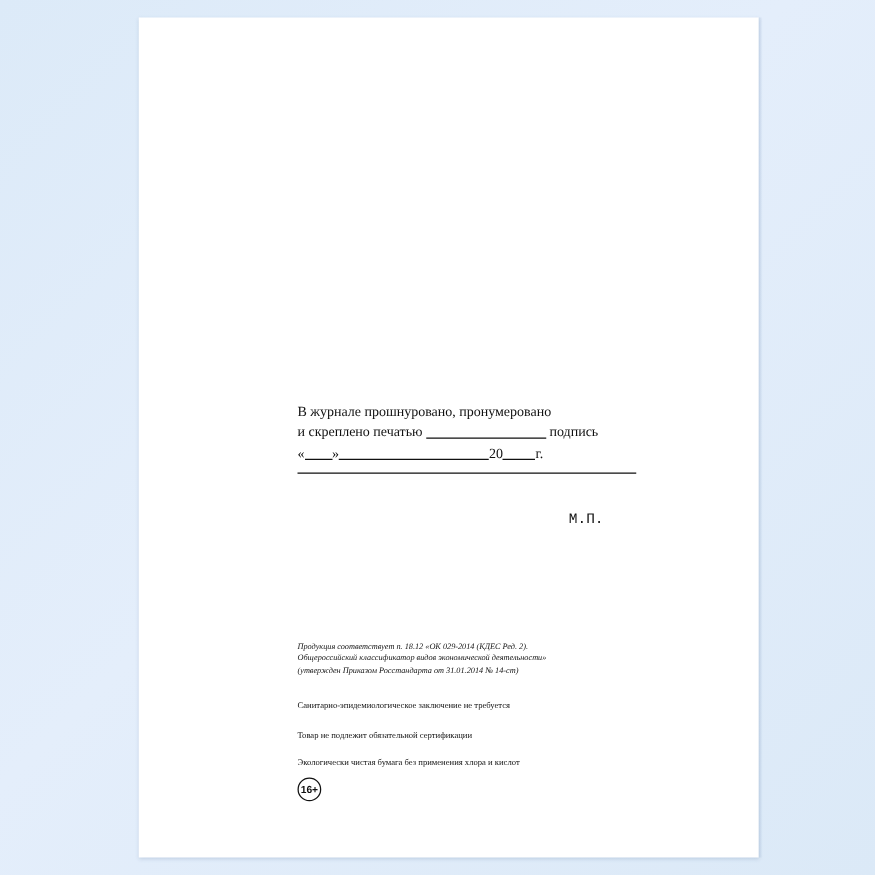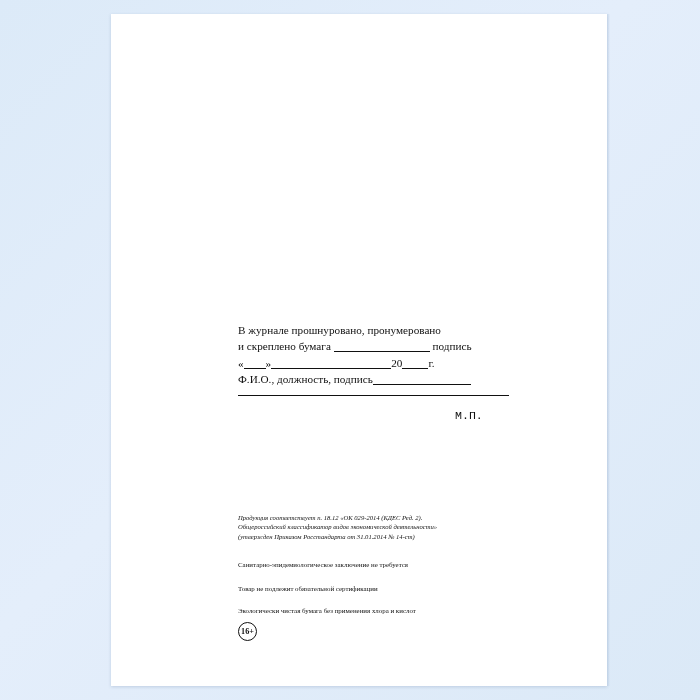--- a/index.html
+++ b/index.html
@@ -105,21 +105,21 @@
   .age-circle {
     width: 19px;
     height: 19px;
     border-radius: 50%;
     border: 1.4px solid #111;
     display: flex;
     align-items: center;
     justify-content: center;
     font-size: 8.2px;
     font-weight: bold;
-    font-family: Liberation Serif, serif;
+    font-family: Liberation Sans, sans-serif;
     color: #111;
     box-sizing: border-box;
   }
   .age-text {
     font-size: 7.4px;
     line-height: 9.6px;
     color: #111;
   }
   .age-text .t1 { font-style: normal; }
   .age-text .t2 { font-style: italic; font-size: 6.2px; }
@@ -127,29 +127,26 @@
 </head>
 <body>
 
 <div id="stage">
 
   <div id="page">
 
     <div class="block-seal">
       <div class="ln">В журнале прошнуровано, пронумеровано</div>
       <div class="ln">
-        <span>и скреплено бумага</span>
+        <span>и скреплено печатью</span>
         <span class="ul ul-w1"></span>
         <span>подпись</span>
       </div>
       <div class="ln">
         <span>«</span><span class="ul ul-w3"></span><span>»</span><span class="ul ul-w4"></span><span>20</span><span class="ul ul-w5"></span><span>г.</span>
-      </div>
-      <div class="ln">
-        <span>Ф.И.О., должность, подпись</span><span class="ul ul-w6"></span>
       </div>
       <span class="rule-full"></span>
     </div>
 
     <div class="mp">М.П.</div>
 
     <div class="fine" id="fine-1">
       <div>Продукция соответствует п. 18.12 «ОК 029-2014 (КДЕС Ред. 2).</div>
       <div>Общероссийский классификатор видов экономической деятельности»</div>
       <div>(утвержден Приказом Росстандарта от 31.01.2014 № 14-ст)</div>

